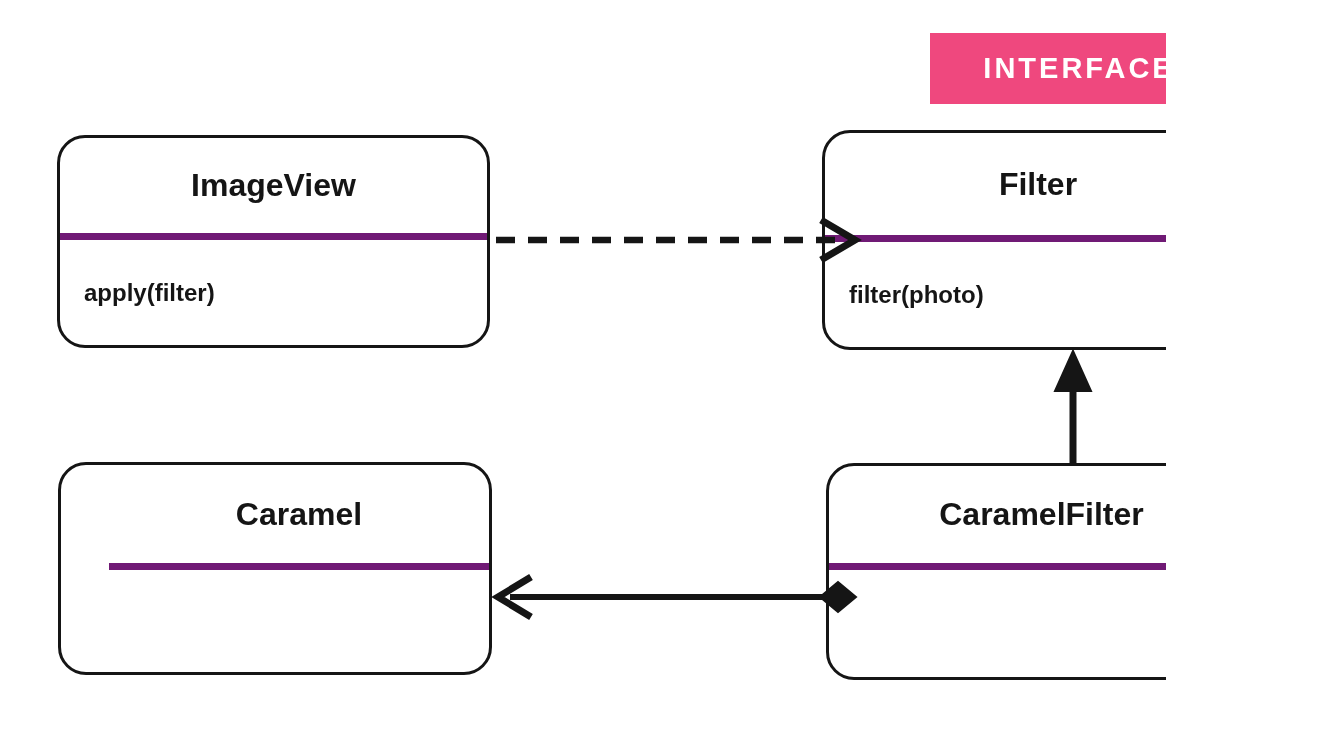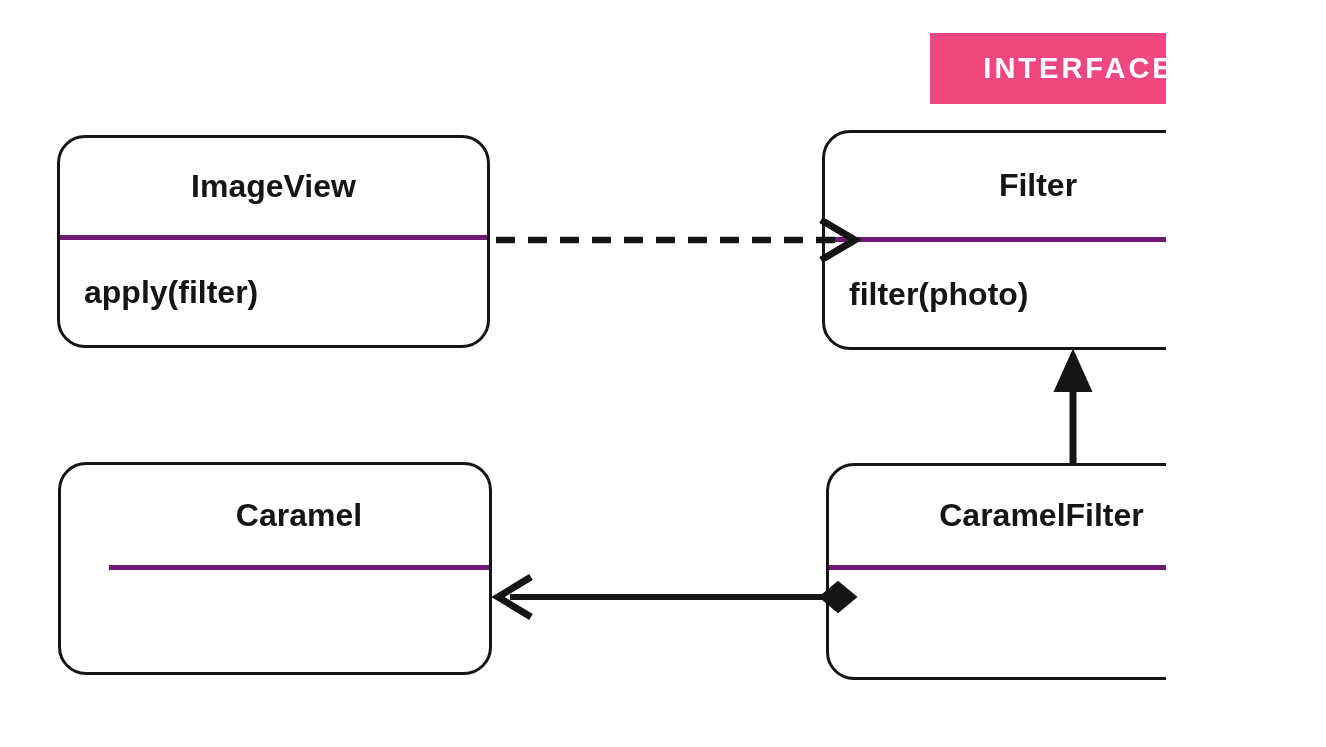--- a/index.html
+++ b/index.html
@@ -34,35 +34,35 @@
     position: absolute;
     background: #ffffff;
     border: 3.5px solid #151515;
     border-radius: 28px;
     box-sizing: border-box;
     display: flex;
     flex-direction: column;
     color: #151515;
   }
   .box-title-section {
-    border-bottom: 5px solid #701a75;
+    border-bottom: 7px solid #701a75;
     display: flex;
     align-items: center;
     justify-content: center;
     font-size: 32px;
     font-weight: 700;
     box-sizing: border-box;
   }
   .box-body-section {
     flex: 1;
     display: flex;
     align-items: center;
     justify-content: flex-start;
     padding-left: 24px;
-    font-size: 32px;
+    font-size: 24px;
     font-weight: 600;
     box-sizing: border-box;
   }
   #box-imageview   { left: 57px;  top: 135px; width: 433px; height: 213px; }
   #box-imageview .box-title-section { height: 102px; }
   #box-filter      { left: 822px; top: 130px; width: 432px; height: 220px; }
   #box-filter .box-title-section { height: 109px; }
   #box-caramel     { left: 58px;  top: 462px; width: 434px; height: 213px; padding-left: 48px; }
   #box-caramel .box-title-section { height: 105px; }
   #box-caramelfilter { left: 826px; top: 463px; width: 431px; height: 217px; }

